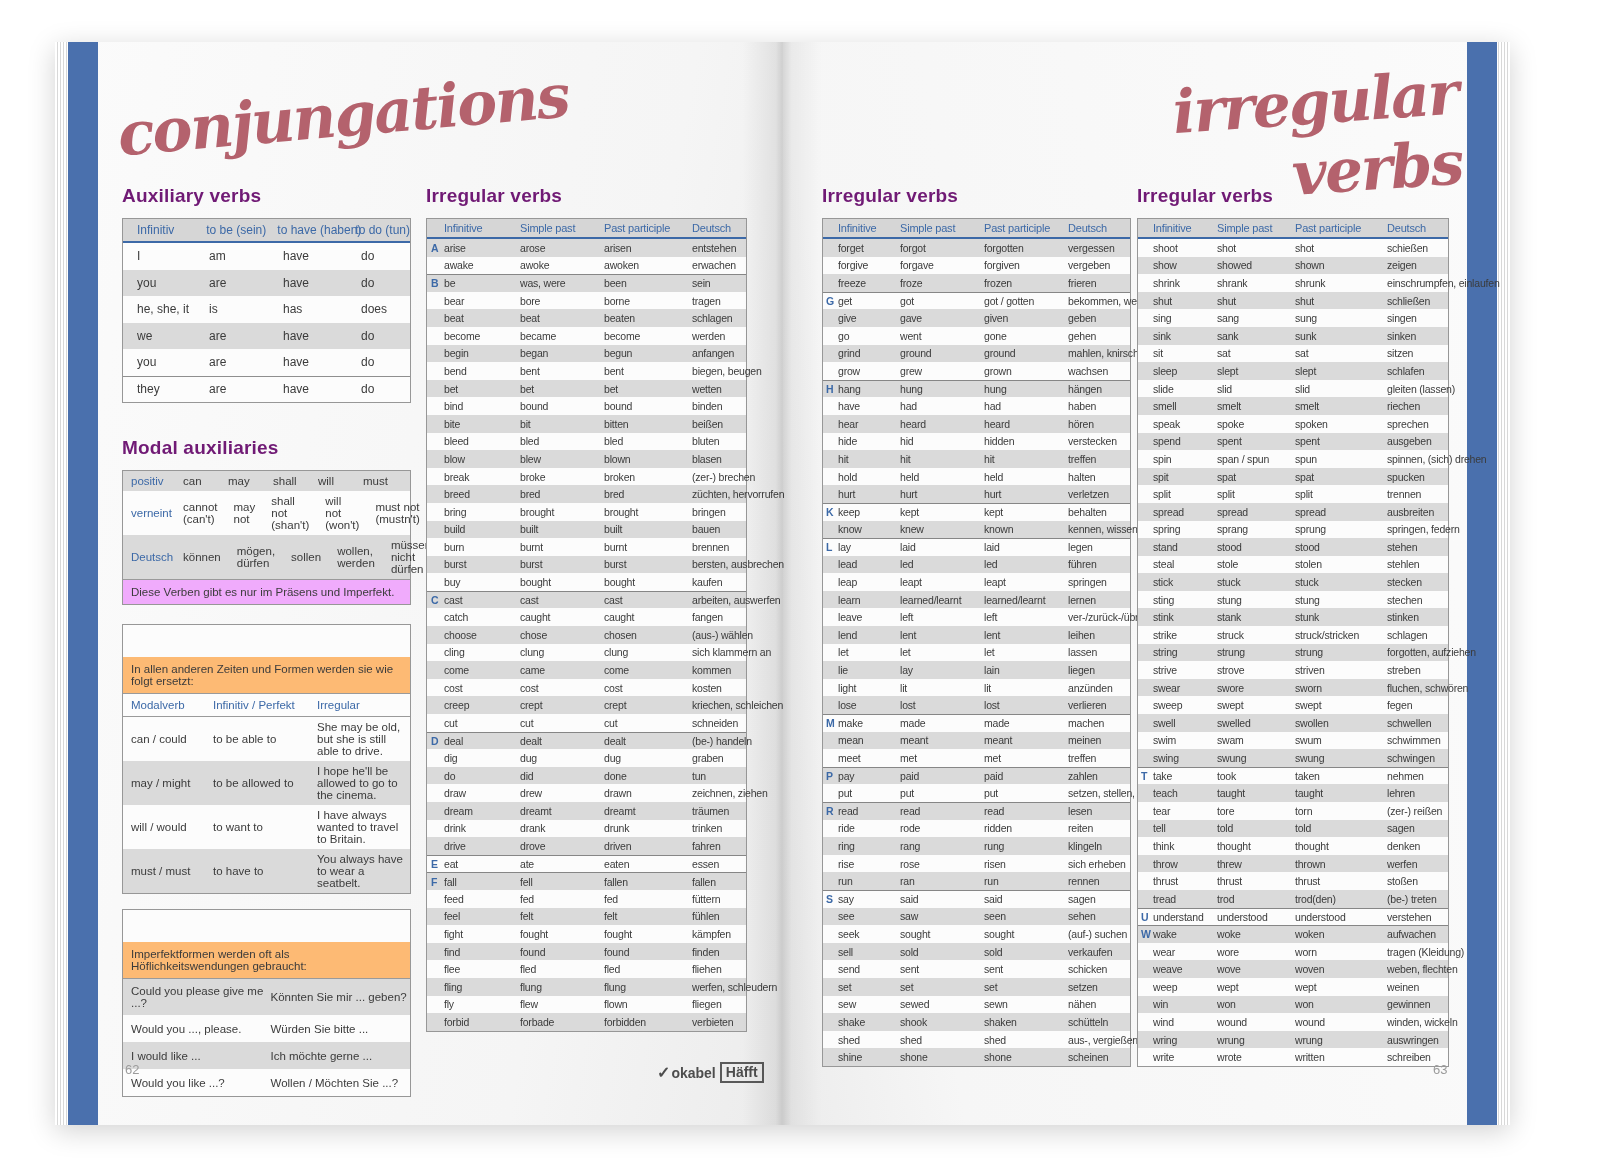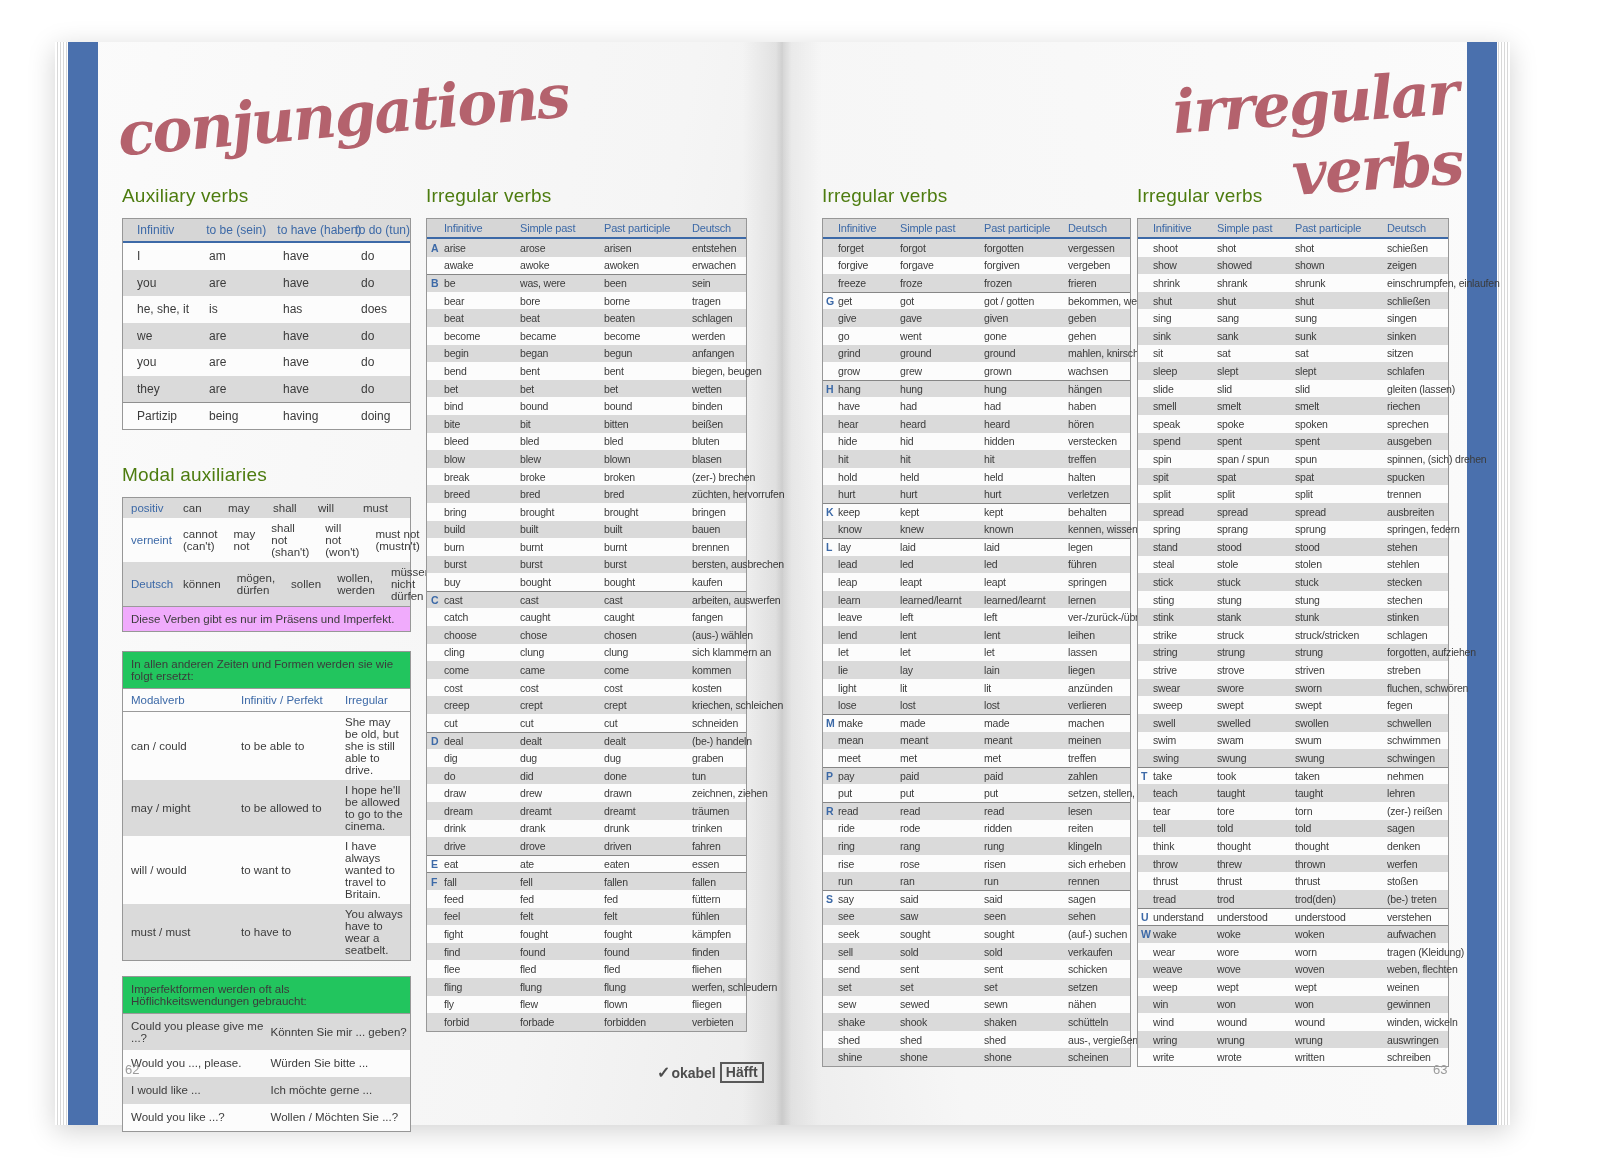--- a/index.html
+++ b/index.html
@@ -27,21 +27,21 @@
      font-weight:bold; color:#b4626d; font-size:60px; letter-spacing:-2px; z-index:2; }
   .title-left  { left:62px;  top:38px;  transform:rotate(-5deg); }
   .title-right { left:985px; top:30px; width:420px; text-align:right; transform:rotate(-4deg); }
 
   .col { position:absolute; top:143px; z-index:3; }
   .col-l1 { left:67px;   width:289px; }
   .col-l2 { left:371px;  width:321px; }
   .col-r1 { left:767px;  width:309px; }
   .col-r2 { left:1082px; width:312px; }
 
-  h2.sec { font-size:19px; font-weight:400; color:#4d7c0f; margin:0 0 11px 0; letter-spacing:0.2px; }
+  h2.sec { font-size:19px; font-weight:700; color:#701a75; margin:0 0 11px 0; letter-spacing:0.2px; }
 
   .tbl { border:1px solid #979797; background:#fcfcfc; width:100%; }
   .t-row { display:flex; align-items:center; }
   .t-cell { white-space:nowrap; overflow:visible; color:#3b3b3b; }
 
   
   .t-head .t-row { background:#d6d6d6; border-bottom:2px solid #3c69a7; }
   .t-head .t-cell { color:#3c69a7; }
 
   
@@ -57,29 +57,29 @@
   .aux .t-body .t-row:last-child{ border-top:1px solid #8f8f8f; background:#fcfcfc; }
 
   
   .modal { font-size:11.5px; }
   .modal .t-row { padding:4px 2px 4px 8px; align-items:center; }
   .modal .t-cell { white-space:normal; flex:1; padding-right:16px; }
   .modal .t-cell:nth-child(1){ flex:none; width:52px; color:#3c69a7; }
   .modal .t-body .t-row:nth-child(odd){ background:#dadada; }
   .modal .t-body .t-row:nth-child(even){ background:#fcfcfc; }
   .t-note { font-size:11.5px; color:#3b3b3b; padding:6px 8px; border-top:1px solid #9a9a9a; background:#f0abfc; }
-  .t-intro { font-size:11.5px; color:#3b3b3b; padding:6px 8px; border-bottom:1px solid #9a9a9a; background:#22c55e; white-space:normal; }
+  .t-intro { font-size:11.5px; color:#3b3b3b; padding:6px 8px; border-bottom:1px solid #9a9a9a; background:#fdba74; white-space:normal;margin-top:32px; }
 
   
   .repl { font-size:11.5px; }
   .repl .t-head .t-row { background:#fcfcfc; border-bottom:1px solid #9a9a9a; padding:5px 0 5px 8px; }
   .repl .t-row { padding:4px 0 4px 8px; }
   .repl .t-cell { white-space:normal; }
   .repl .t-cell:nth-child(1){ width:82px; flex:none; }
-  .repl .t-cell:nth-child(2){ width:104px; flex:none;margin-left:28px; }
+  .repl .t-cell:nth-child(2){ width:104px; flex:none; }
   .repl .t-cell:nth-child(3){ flex:1; padding-right:4px; }
   .repl .t-body .t-row:nth-child(odd){ background:#fcfcfc; }
   .repl .t-body .t-row:nth-child(even){ background:#dadada; }
 
   
   .pol { font-size:11.5px; }
   .pol .t-row { padding:6px 0 6px 8px; min-height:27px; }
   .pol .t-cell { width:50%; white-space:normal; }
   .pol .t-body .t-row:nth-child(odd){ background:#dadada; }
   .pol .t-body .t-row:nth-child(even){ background:#fcfcfc; }
@@ -187,26 +187,20 @@
               <div class="t-cell">are</div>
               <div class="t-cell">have</div>
               <div class="t-cell">do</div>
             </div>
             <div class="t-row">
               <div class="t-cell">they</div>
               <div class="t-cell">are</div>
               <div class="t-cell">have</div>
               <div class="t-cell">do</div>
             </div>
-            <div class="t-row">
-              <div class="t-cell">Partizip</div>
-              <div class="t-cell">being</div>
-              <div class="t-cell">having</div>
-              <div class="t-cell">doing</div>
-            </div>
           </div>
       </div>
 
       <div class="spacer-sec"></div>
       <h2 class="sec">Modal auxiliaries</h2>
       <div class="tbl modal">
         <div class="t-body">
             <div class="t-row">
               <div class="t-cell">positiv</div>
               <div class="t-cell">can</div>

